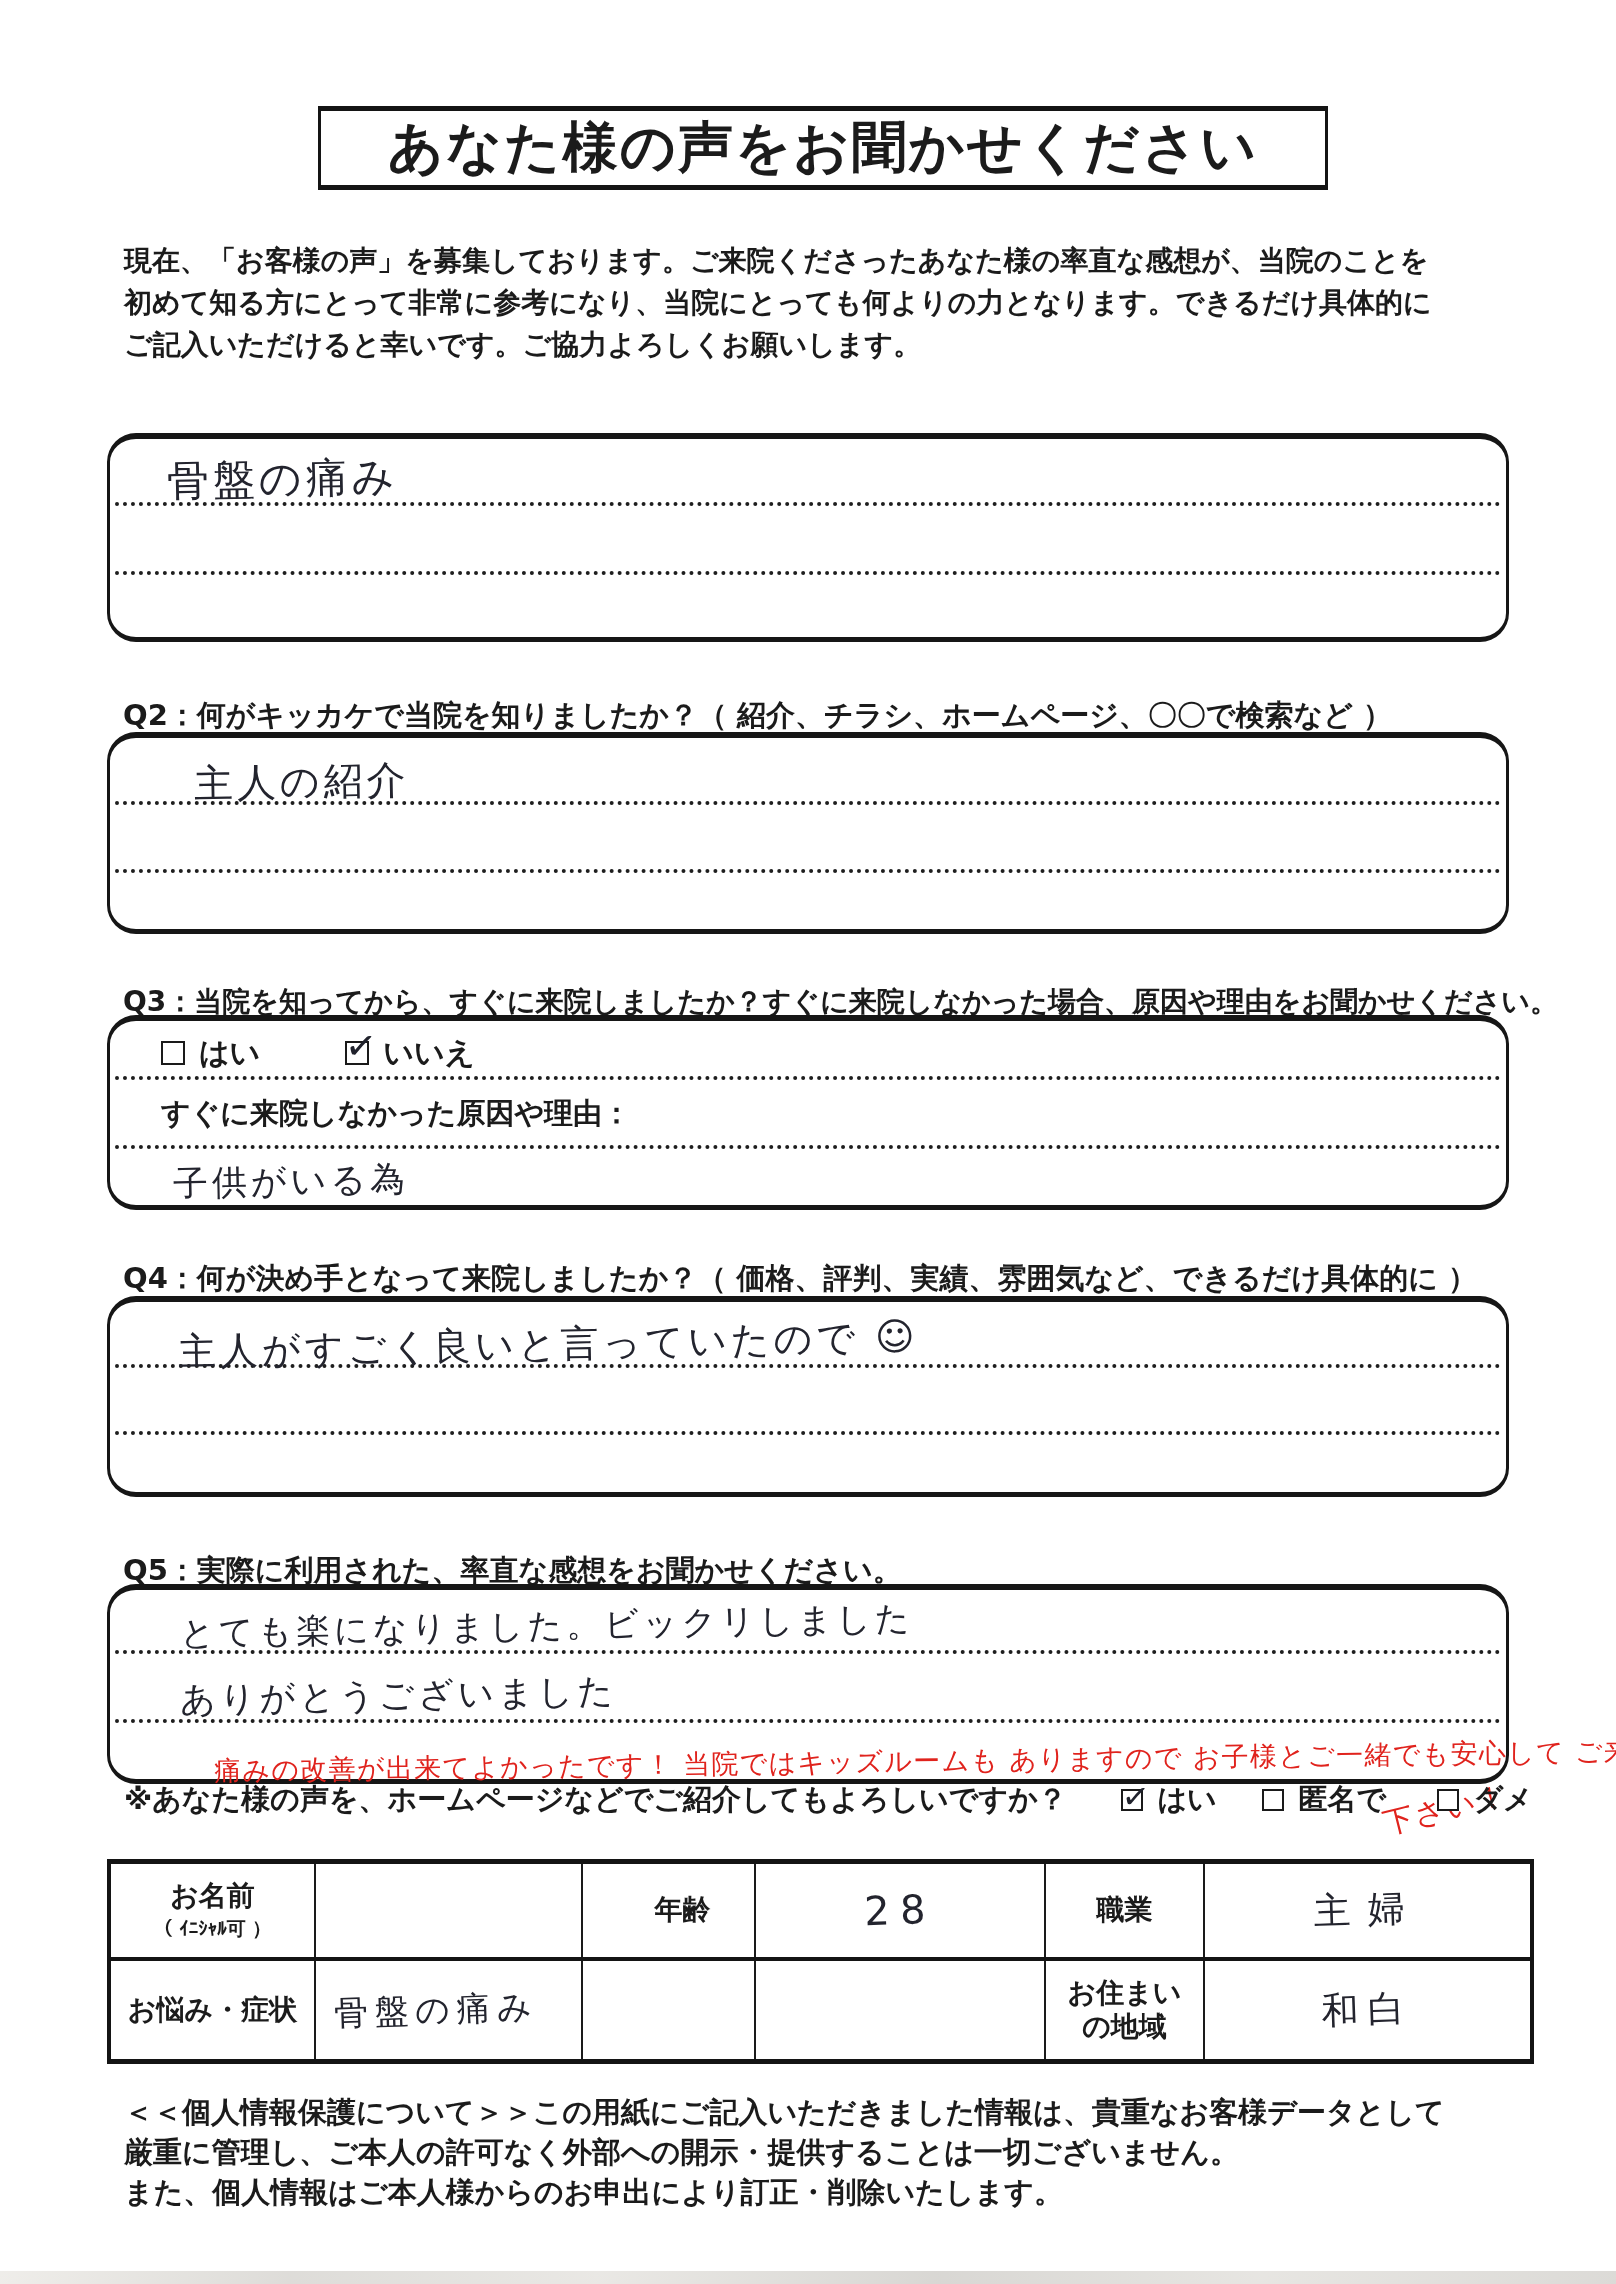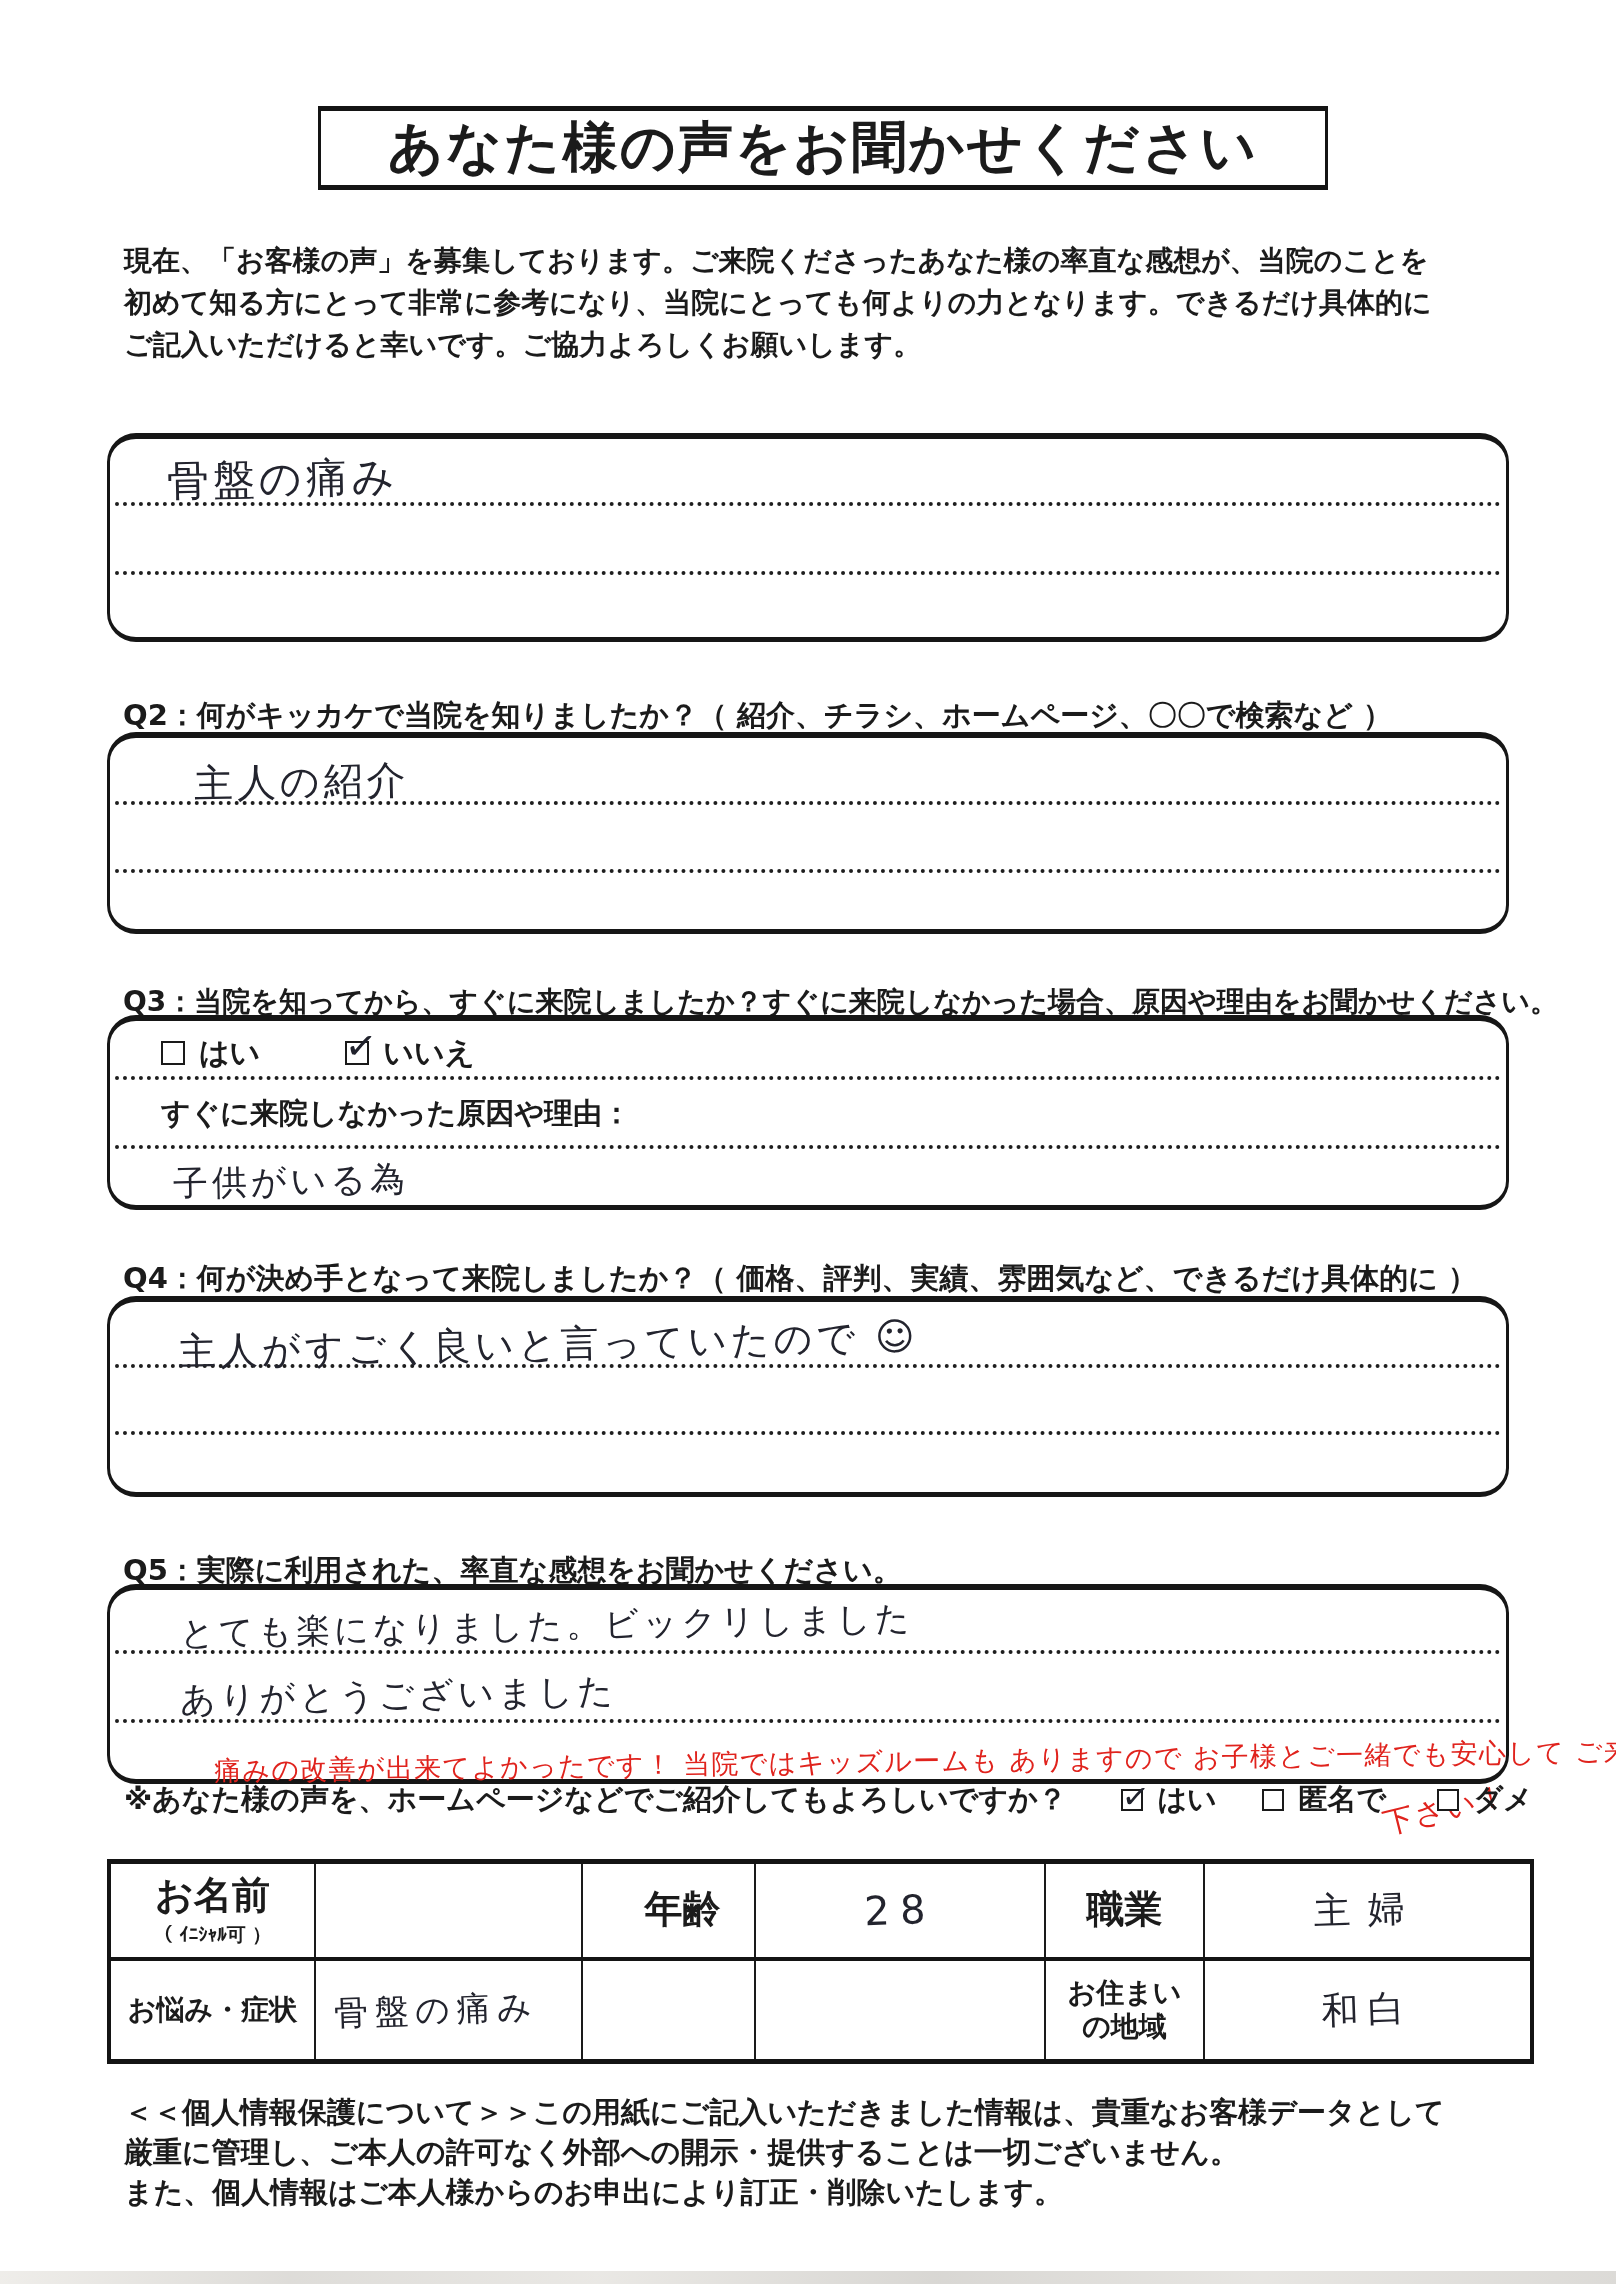--- a/index.html
+++ b/index.html
@@ -75,21 +75,21 @@
     border-collapse:collapse;table-layout:fixed;
   }
   .ptable td{
     border:2.6px solid #1a1a1a;box-sizing:border-box;
     padding:0;vertical-align:middle;position:relative;
   }
   .ptable tr:first-child td{border-top:5.2px solid #141414;border-bottom:4.6px solid #141414;height:97px;}
   .ptable tr:last-child td{border-bottom:5.2px solid #141414;height:103px;}
   .ptable td:first-child{border-left:4.6px solid #141414;}
   .ptable td:last-child{border-right:4.6px solid #141414;}
-  .cell-label{font-size:38px;font-weight:700;text-align:center;line-height:1.2;}
+  .cell-label{font-size:28px;font-weight:700;text-align:center;line-height:1.2;}
   .cell-sub{font-size:19px;font-weight:700;text-align:center;margin-top:3.9px;}
   .cell-hand{
     color:#23242e;font-size:37px;letter-spacing:6.5px;text-align:center;
     transform:rotate(-2deg);white-space:nowrap;
   }
   
   .privacy{position:absolute;left:124px;top:2092px;font-size:29px;line-height:40px;font-weight:700;}
   .privacy div{white-space:nowrap;}
   
   .scan-edge{

